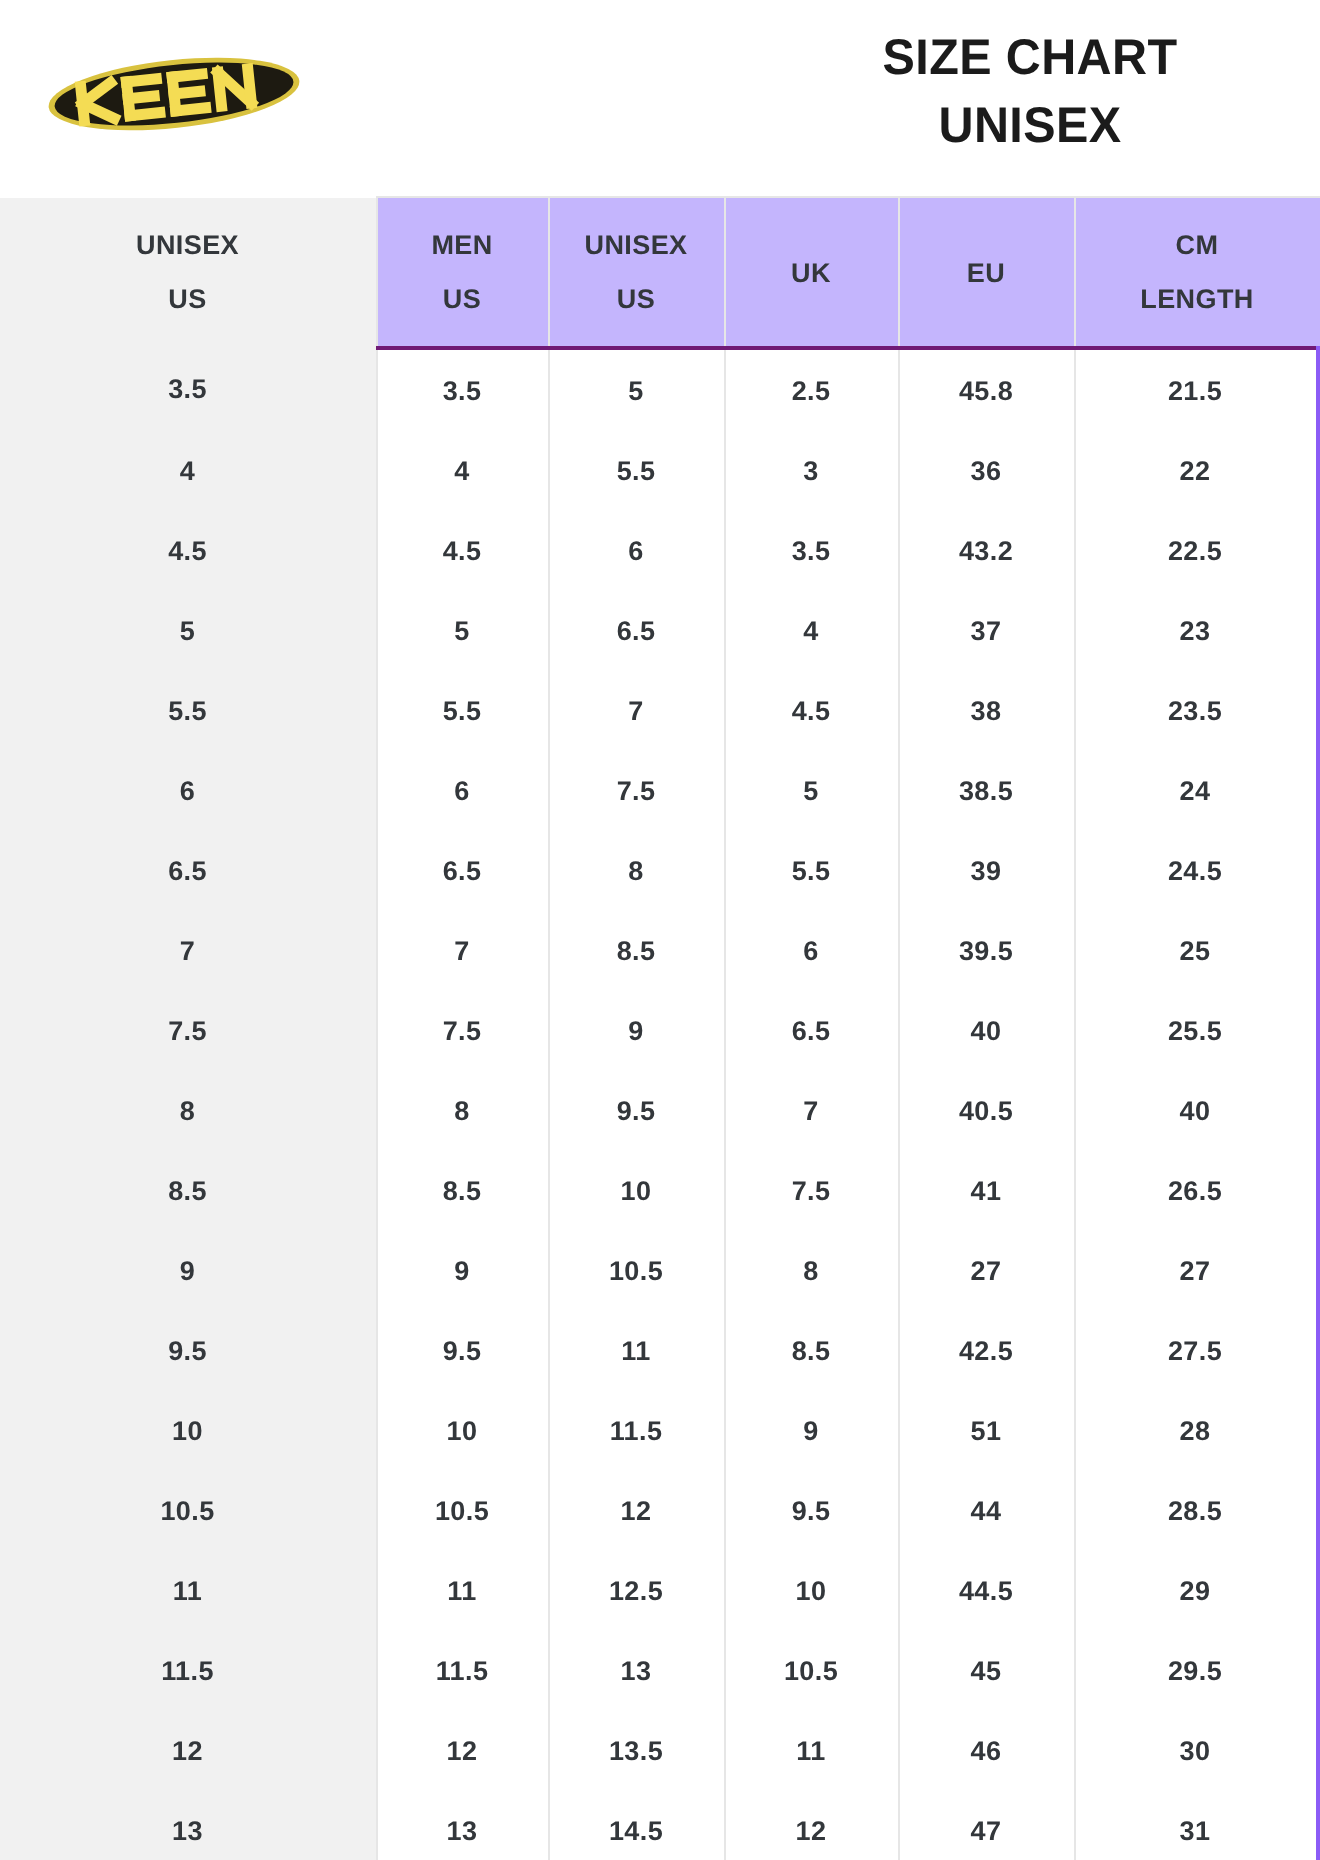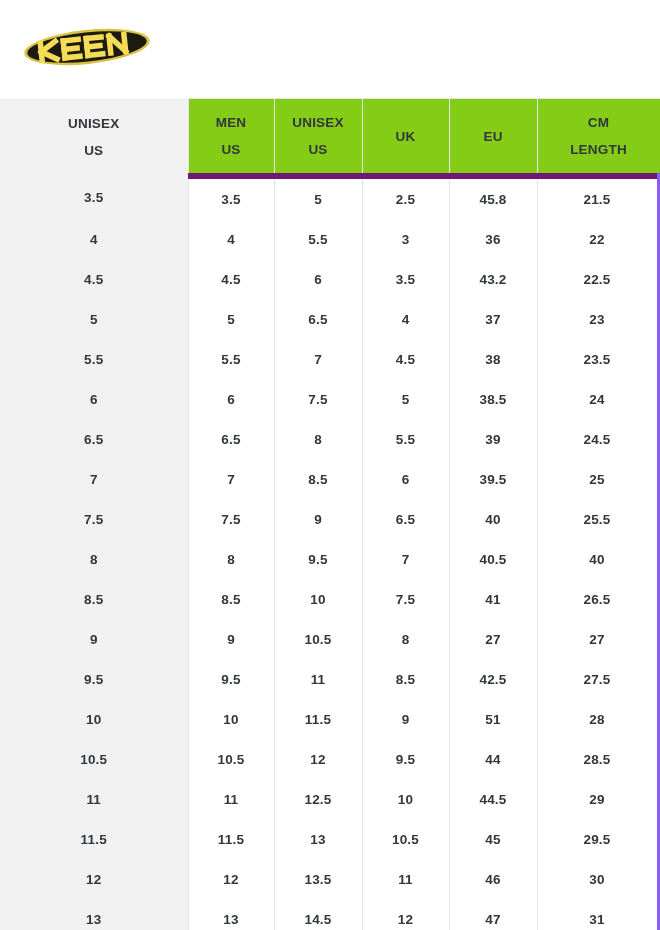--- a/index.html
+++ b/index.html
@@ -71,23 +71,23 @@
     vertical-align: middle;
     font-size: 13.5px;
     font-weight: 700;
     color: #33373b;
     letter-spacing: 0.2px;
   }
 
   
   thead th {
     height: 74px;
-    background: #84cc16;
+    background: #c4b5fd;
     border-top: 1px solid #e6e6e6;
-    border-bottom: 6px solid #701a75;
+    border-bottom: 2px solid #701a75;
     border-left: 1px solid #e6e6e6;
     font-size: 13.5px;
     line-height: 27px;
   }
   thead th:last-child { border-right: 1px solid #e6e6e6; }
 
   thead th.corner-head {
     background: #f1f1f1;
     border-top: none;
     border-bottom: none;
@@ -97,21 +97,21 @@
 
   .head-stack { display: block; }
   .head-stack .hl { display: block; }
 
   
   tbody td {
     height: 40px;
     background: #ffffff;
     border-left: 1px solid #e6e6e6;
   }
-  tbody td:last-child { border-right: 7px solid #8b5cf6; }
+  tbody td:last-child { border-right: 5px solid #8b5cf6; }
 
   tbody td.unisex-cell {
     background: #f1f1f1;
     border-left: none;
     border-right: 1px solid #e6e6e6;
   }
 </style>
 </head>
 <body>
 
@@ -139,20 +139,24 @@
           <path d="M130 67 L160 67"></path>
 
           <path d="M176 67 L176 33"></path>
           <path d="M176 33 L206 67"></path>
           <path d="M206 67 L206 33"></path>
         </g>
       </g>
     </svg>
   </div>
 
+  <div class="title-block">
+    <div class="title-line">SIZE CHART</div>
+    <div class="title-line">UNISEX</div>
+  </div>
 
 </div>
 
 <table class="size-table">
   <colgroup>
     <col class="c-unisex">
       <col class="c-men">
       <col class="c-women">
     <col class="c-uk">
       <col class="c-eu">

